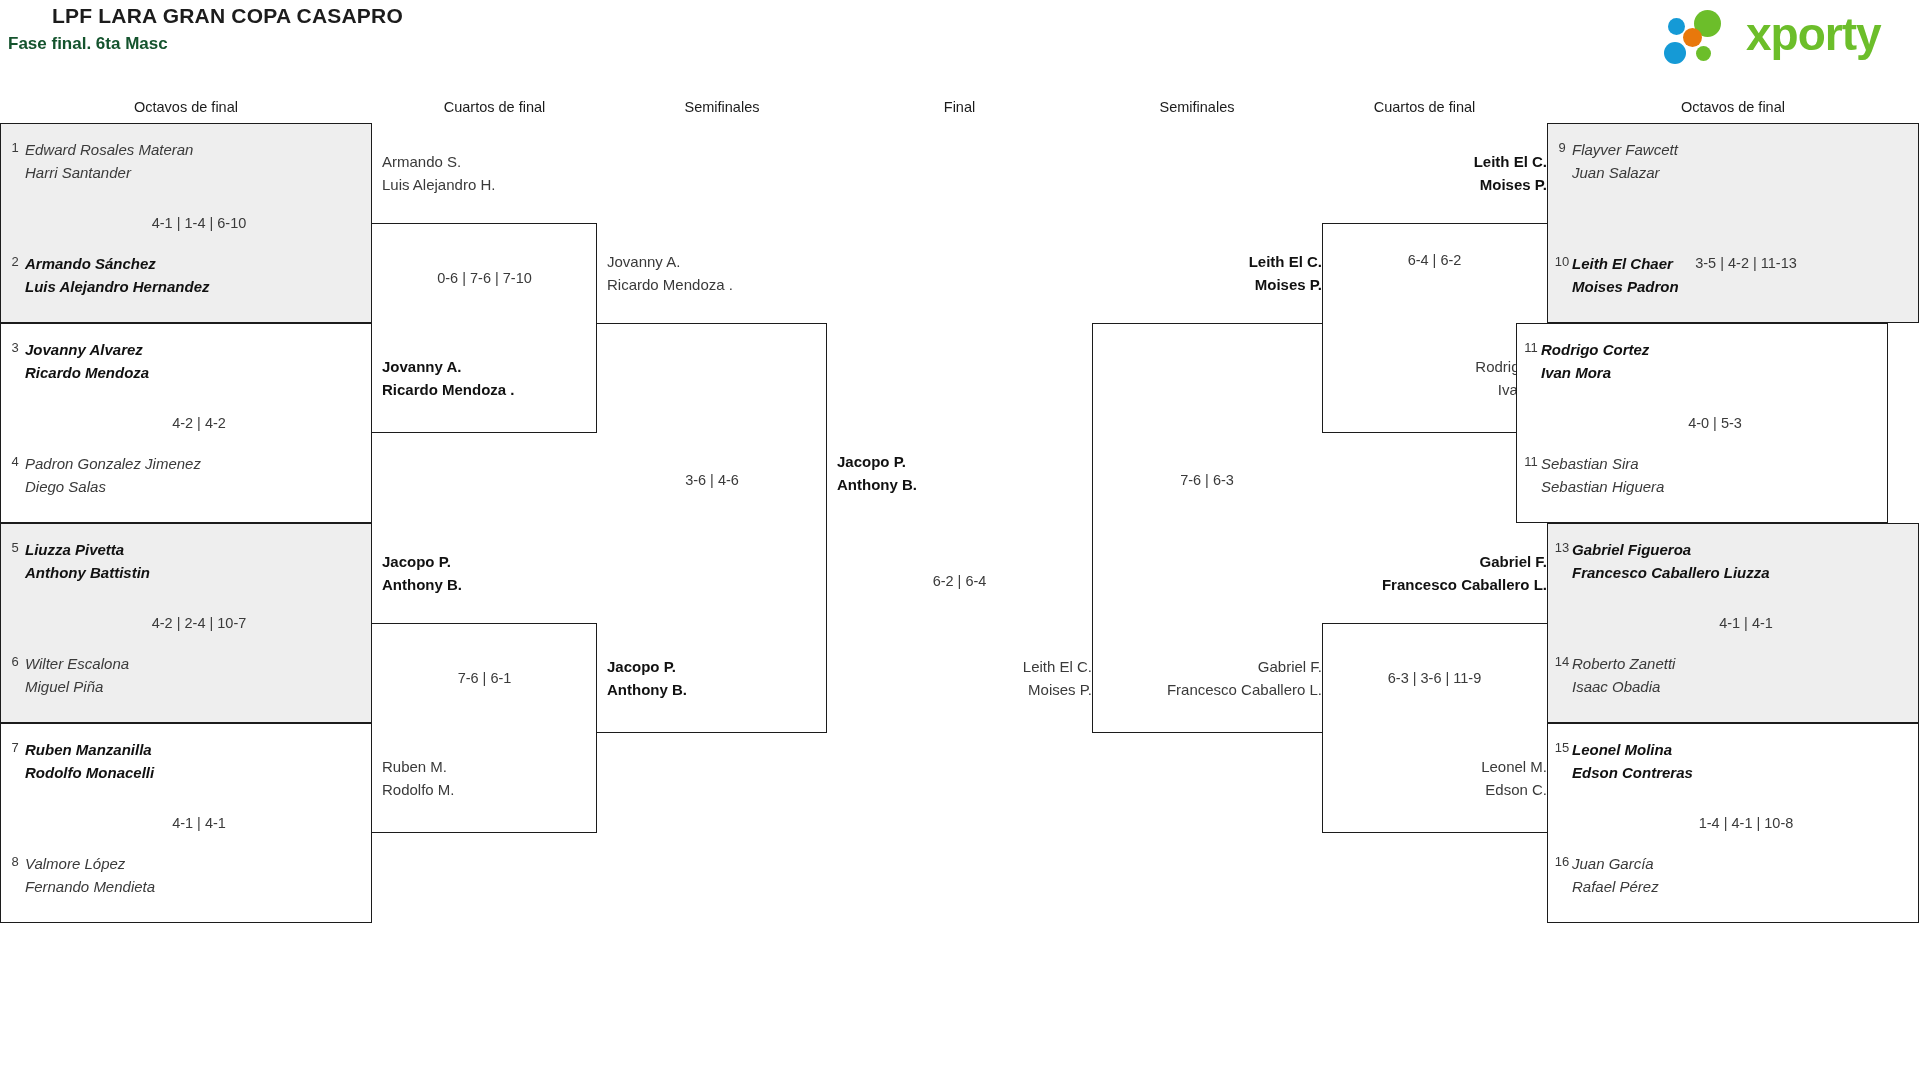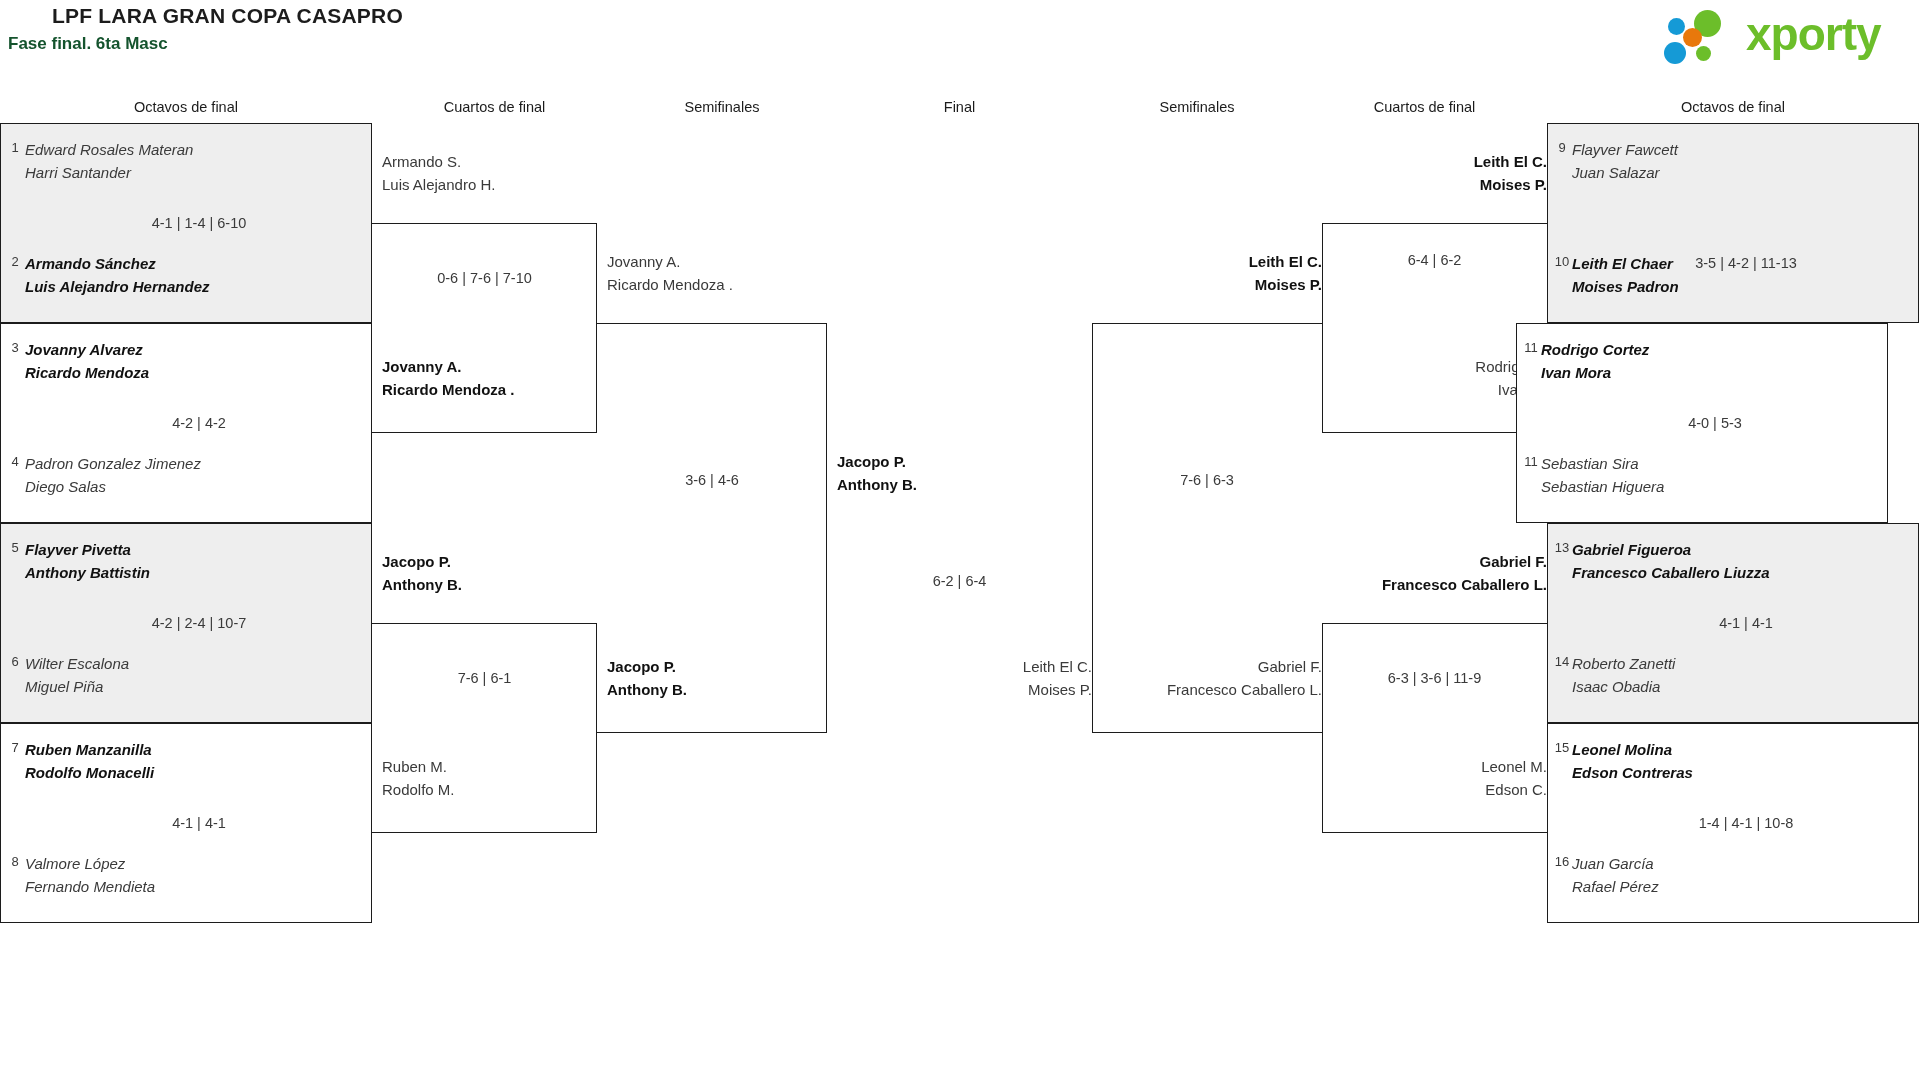--- a/index.html
+++ b/index.html
@@ -193,21 +193,21 @@
         <span>Padron Gonzalez Jimenez</span><br>
         <span>Diego Salas</span>
       </span>
     </div>
   </div>
 
   <div class="seed-box shaded" style="left:0px; top:523px; width:372px; height:200px;">
     <div class="slot" style="left:4px; top:14px; width:364px;">
       <span class="slot-num">5</span>
       <span class="slot-names win">
-        <span>Flayver Pivetta</span><br>
+        <span>Liuzza Pivetta</span><br>
         <span>Anthony Battistin</span>
       </span>
     </div>
     <div class="score" style="left:24px; top:91px; width:348px;">4-2 | 2-4 | 10-7</div>
     <div class="slot" style="left:4px; top:128px; width:364px;">
       <span class="slot-num">6</span>
       <span class="slot-names">
         <span>Wilter Escalona</span><br>
         <span>Miguel Piña</span>
       </span>

